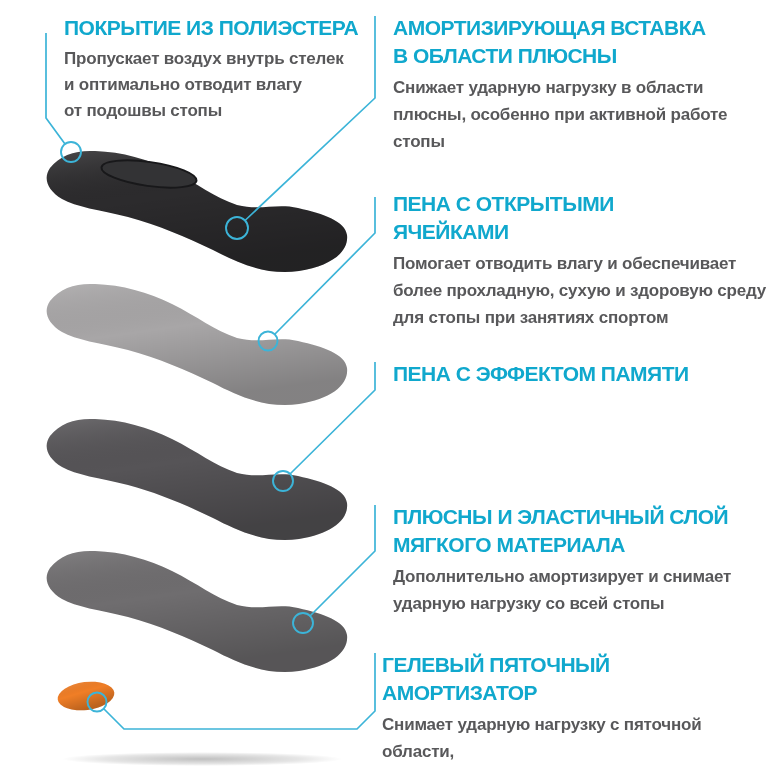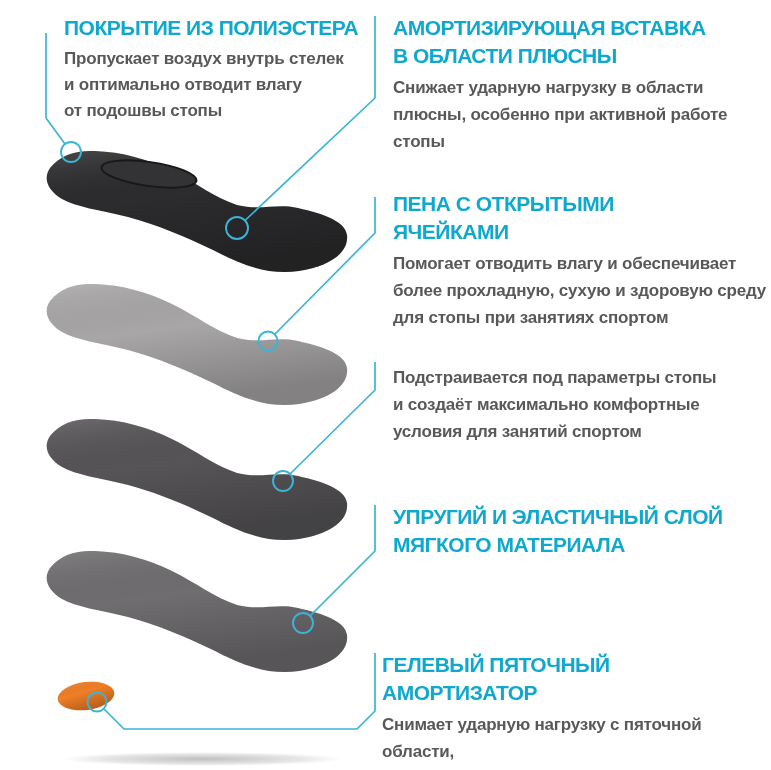--- a/index.html
+++ b/index.html
@@ -122,28 +122,28 @@
 
   <div class="sec" style="left:393px;top:190px;">
     <h2 class="sec-title">ПЕНА С ОТКРЫТЫМИ
 ЯЧЕЙКАМИ</h2>
     <p class="sec-desc">Помогает отводить влагу и обеспечивает
 более прохладную, сухую и здоровую среду
 для стопы при занятиях спортом</p>
   </div>
 
   <div class="sec" style="left:393px;top:360px;">
-    <p class="sec-desc">Подстраивается под параметры стопы
-и создаёт максимально комфортные
-условия для занятий спортом</p>
+    <h2 class="sec-title">ПЕНА С ЭФФЕКТОМ ПАМЯТИ</h2>
   </div>
 
   <div class="sec" style="left:393px;top:503px;">
-    <h2 class="sec-title">УПРУГИЙ И ЭЛАСТИЧНЫЙ СЛОЙ
+    <h2 class="sec-title">ПЛЮСНЫ И ЭЛАСТИЧНЫЙ СЛОЙ
 МЯГКОГО МАТЕРИАЛА</h2>
+    <p class="sec-desc">Дополнительно амортизирует и снимает
+ударную нагрузку со всей стопы</p>
   </div>
 
   <div class="sec" style="left:382px;top:651px;">
     <h2 class="sec-title">ГЕЛЕВЫЙ ПЯТОЧНЫЙ
 АМОРТИЗАТОР</h2>
     <p class="sec-desc">Снимает ударную нагрузку с пяточной области,
 суставов ног и позвоночника</p>
   </div>
 
 </div>

